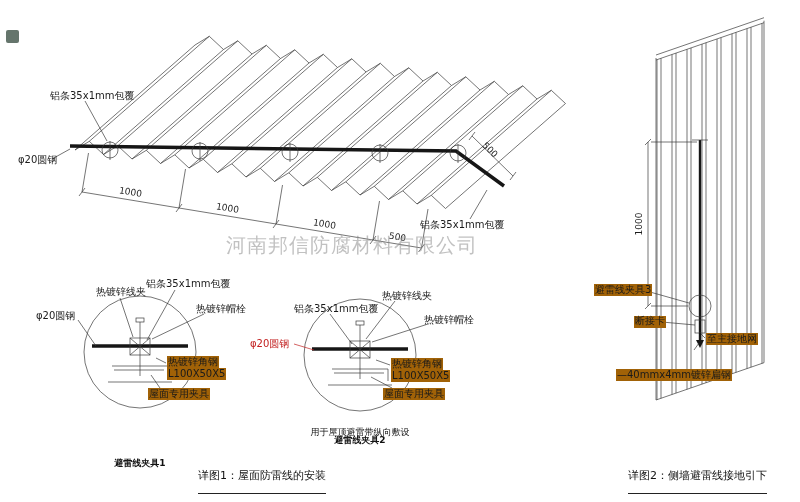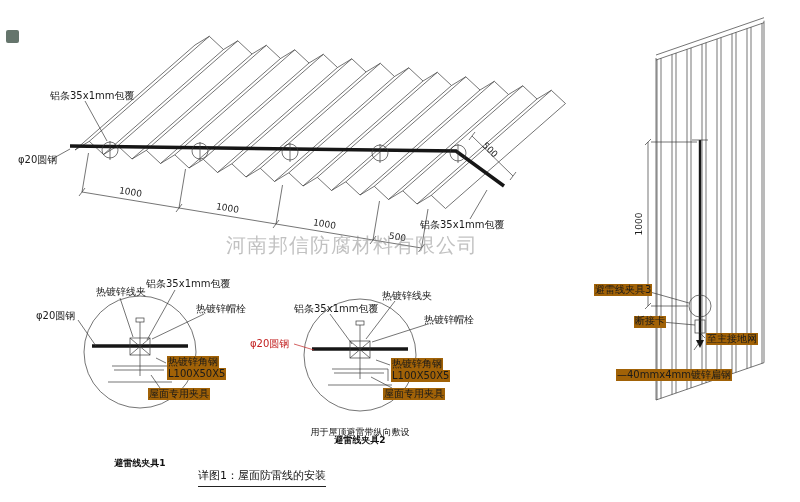--- a/index.html
+++ b/index.html
@@ -8,21 +8,21 @@
   svg{position:absolute;left:0;top:0;}
   .thin{fill:none;stroke:var(--line,#3a3a3a);stroke-width:0.7;}
   .wire{fill:none;stroke:#161616;stroke-width:3.5;}
   .wire2{fill:none;stroke:#161616;stroke-width:2.4;}
   .dim{fill:none;stroke:var(--line,#3a3a3a);stroke-width:0.7;}
   .red-line{stroke:var(--red,#c22020);}
   text.dimtxt{font-size:9px;fill:#1c1c1c;font-family:"DejaVu Sans",sans-serif;}
   .lbl{position:absolute;font-size:10px;color:#1a1a1a;line-height:1.2;white-space:nowrap;}
   .lbl.red{color:var(--red,#c22020);}
   .lbl.bg{background:#a16207;padding:0 1px;}
-  .cap{position:absolute;font-size:11px;color:#111;border-bottom:1px solid #222;padding-bottom:3px;white-space:nowrap;}
+  .cap{position:absolute;font-size:11px;color:#111;border-bottom:1px solid #222;padding-bottom:10px;white-space:nowrap;}
   .subcap{position:absolute;font-size:9px;color:#111;text-align:center;white-space:nowrap;width:140px;}
   .watermark{position:absolute;left:226px;top:232px;font-size:20px;color:var(--watermark,#8f8f8f);opacity:.55;letter-spacing:1px;white-space:nowrap;}
   .stamp{position:absolute;left:6px;top:30px;width:13px;height:13px;background:#4a5d52;border-radius:2px;opacity:.85;}
 </style>
 </head>
 <body>
 
 <div class="sheet">
 
   <svg id="line-art" width="800" height="502" viewBox="0 0 800 502">
@@ -210,14 +210,15 @@
   <div class="lbl bg" style="left:391px;top:358px;">热镀锌角钢</div>
   <div class="lbl bg" style="left:391px;top:370px;">L100X50X5</div>
   <div class="lbl bg" style="left:383px;top:388px;">屋面专用夹具</div>
   <div class="subcap" style="left:290px;top:413px;font-weight:bold;margin-top:21px;">避雷线夹具2</div>
   <div class="subcap" style="left:290px;top:426px;font-family:Liberation Mono, monospace;">用于屋顶避雷带纵向敷设</div>
 
   <div class="lbl bg" style="left:594px;top:284px;">避雷线夹具3</div>
   <div class="lbl bg" style="left:634px;top:316px;font-family:Liberation Mono, monospace;">断接卡</div>
   <div class="lbl bg" style="left:706px;top:333px;">至主接地网</div>
   <div class="lbl bg" style="left:616px;top:369px;">—40mmx4mm镀锌扁钢</div>
+  <div class="cap" style="left:628px;top:468px;">详图2：侧墙避雷线接地引下</div>
 
 </div>
 
 </body></html>

